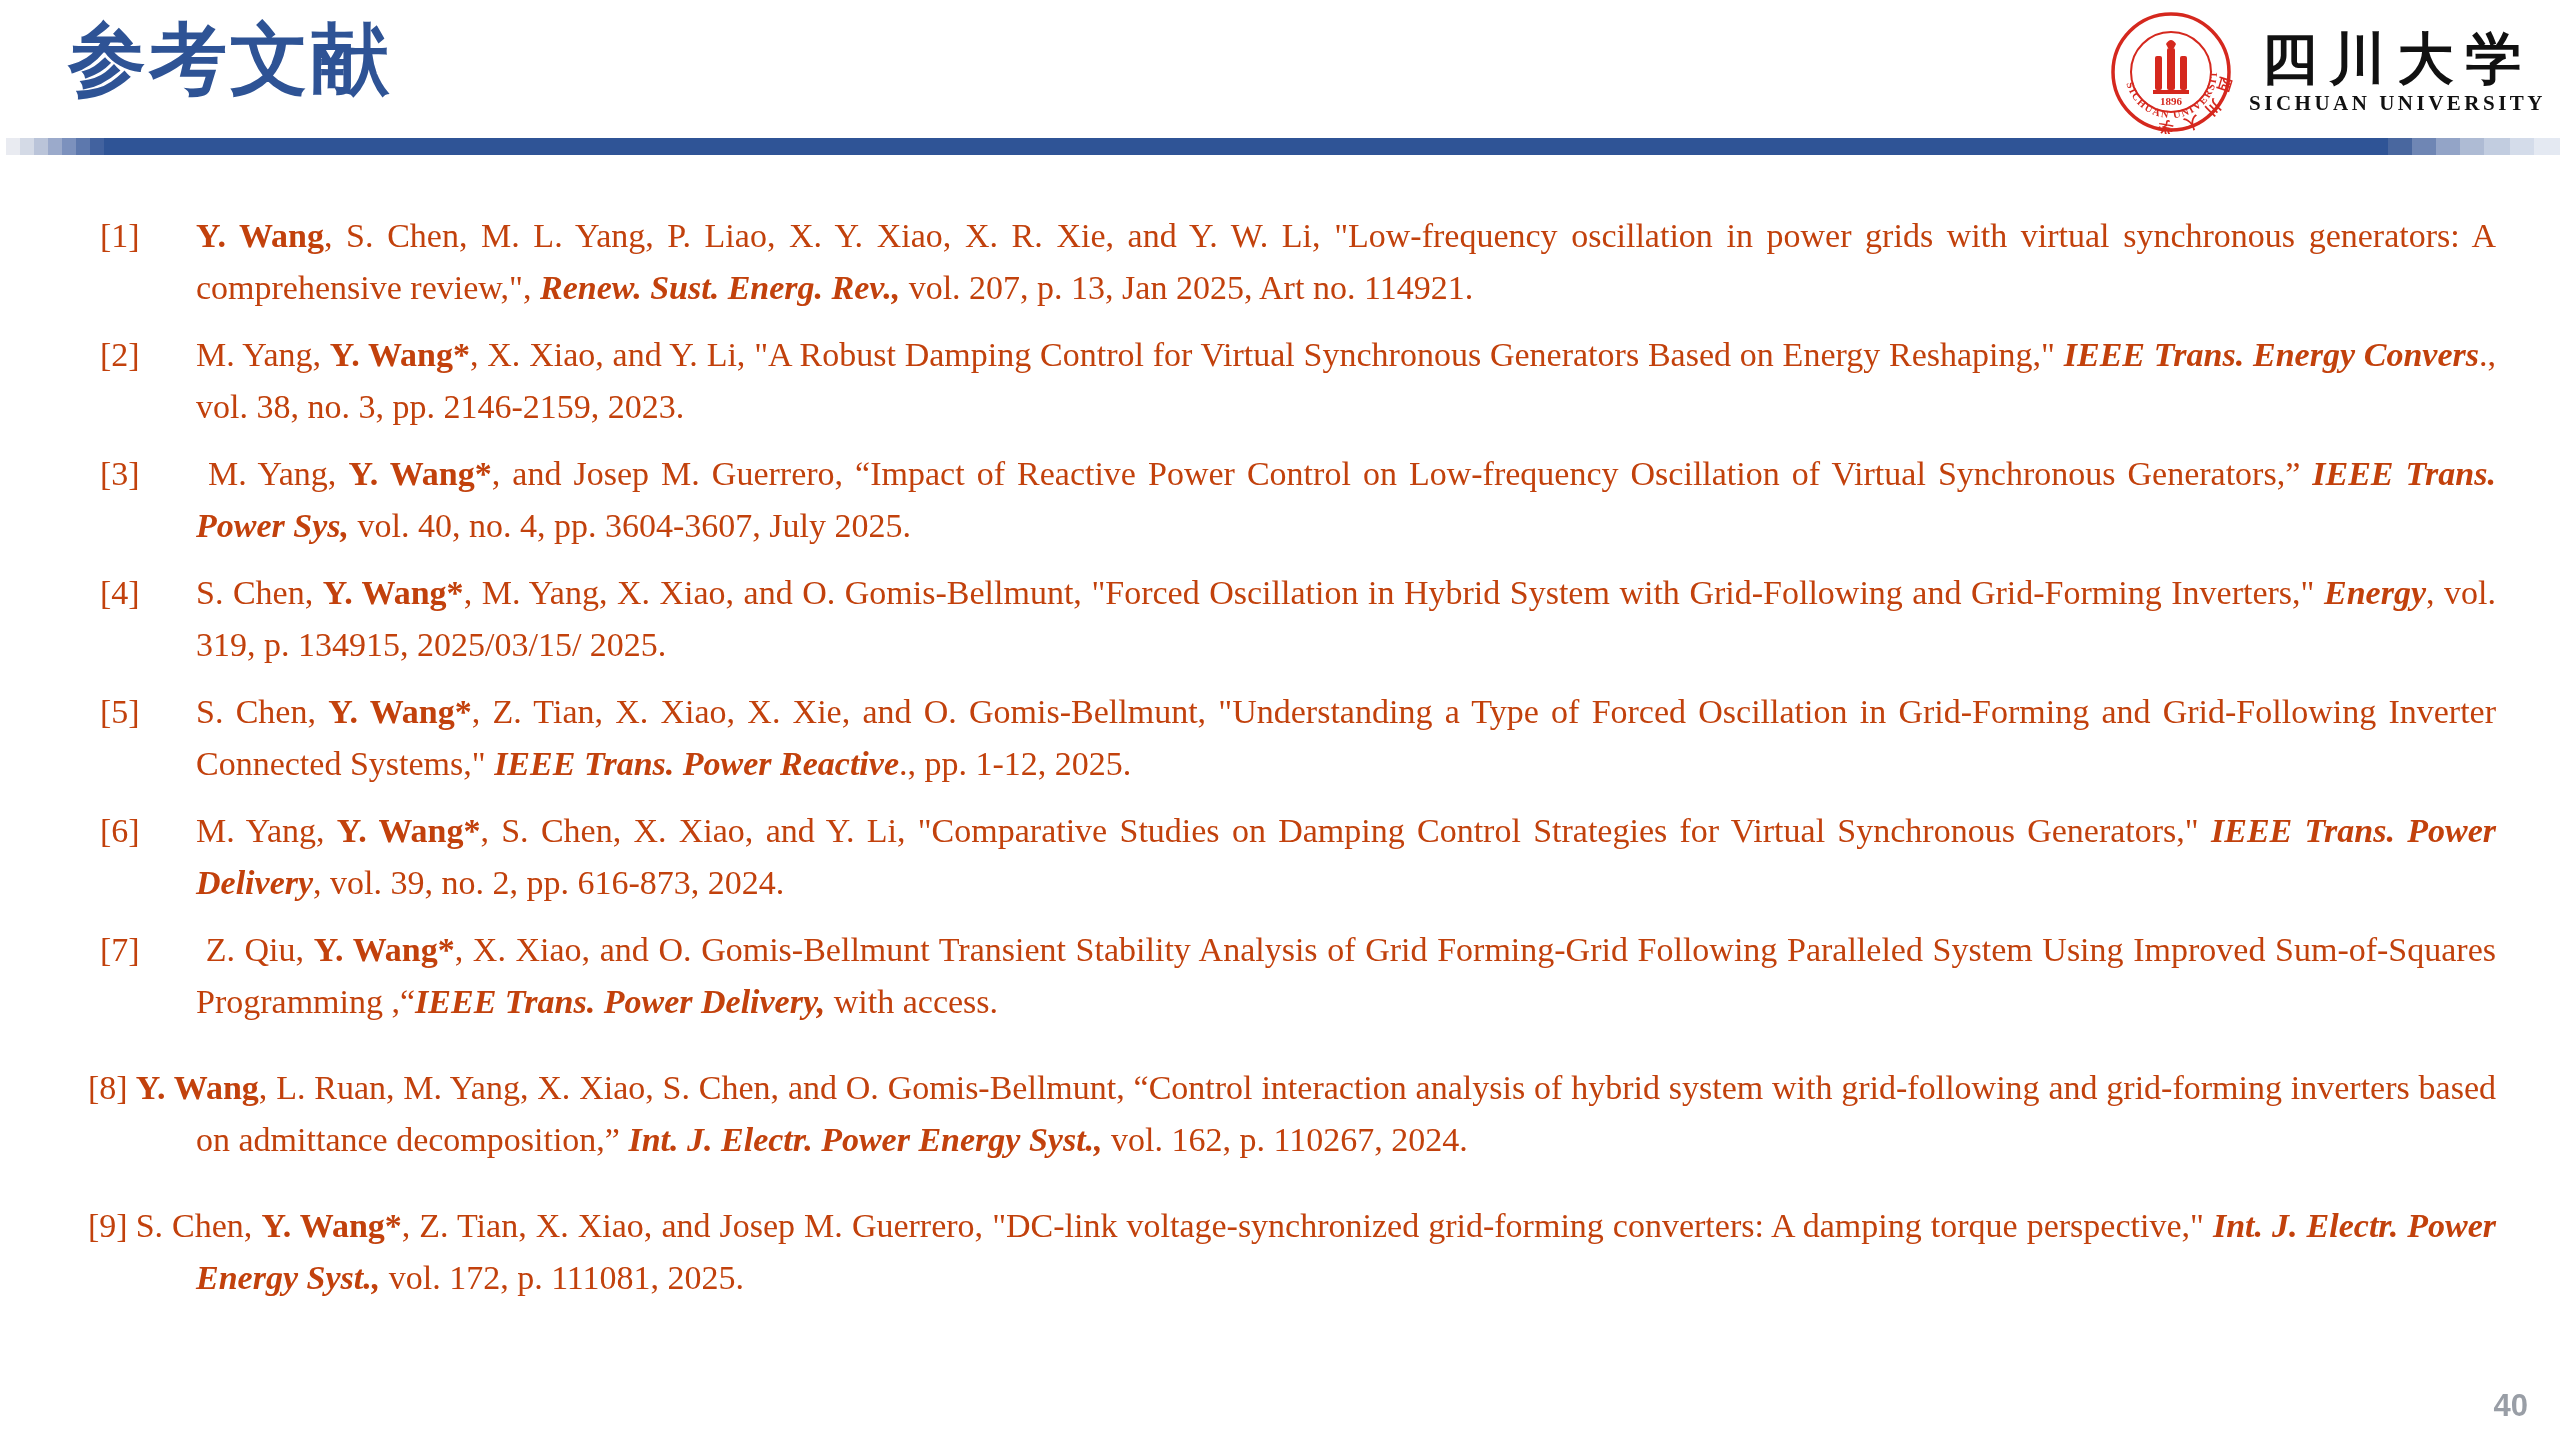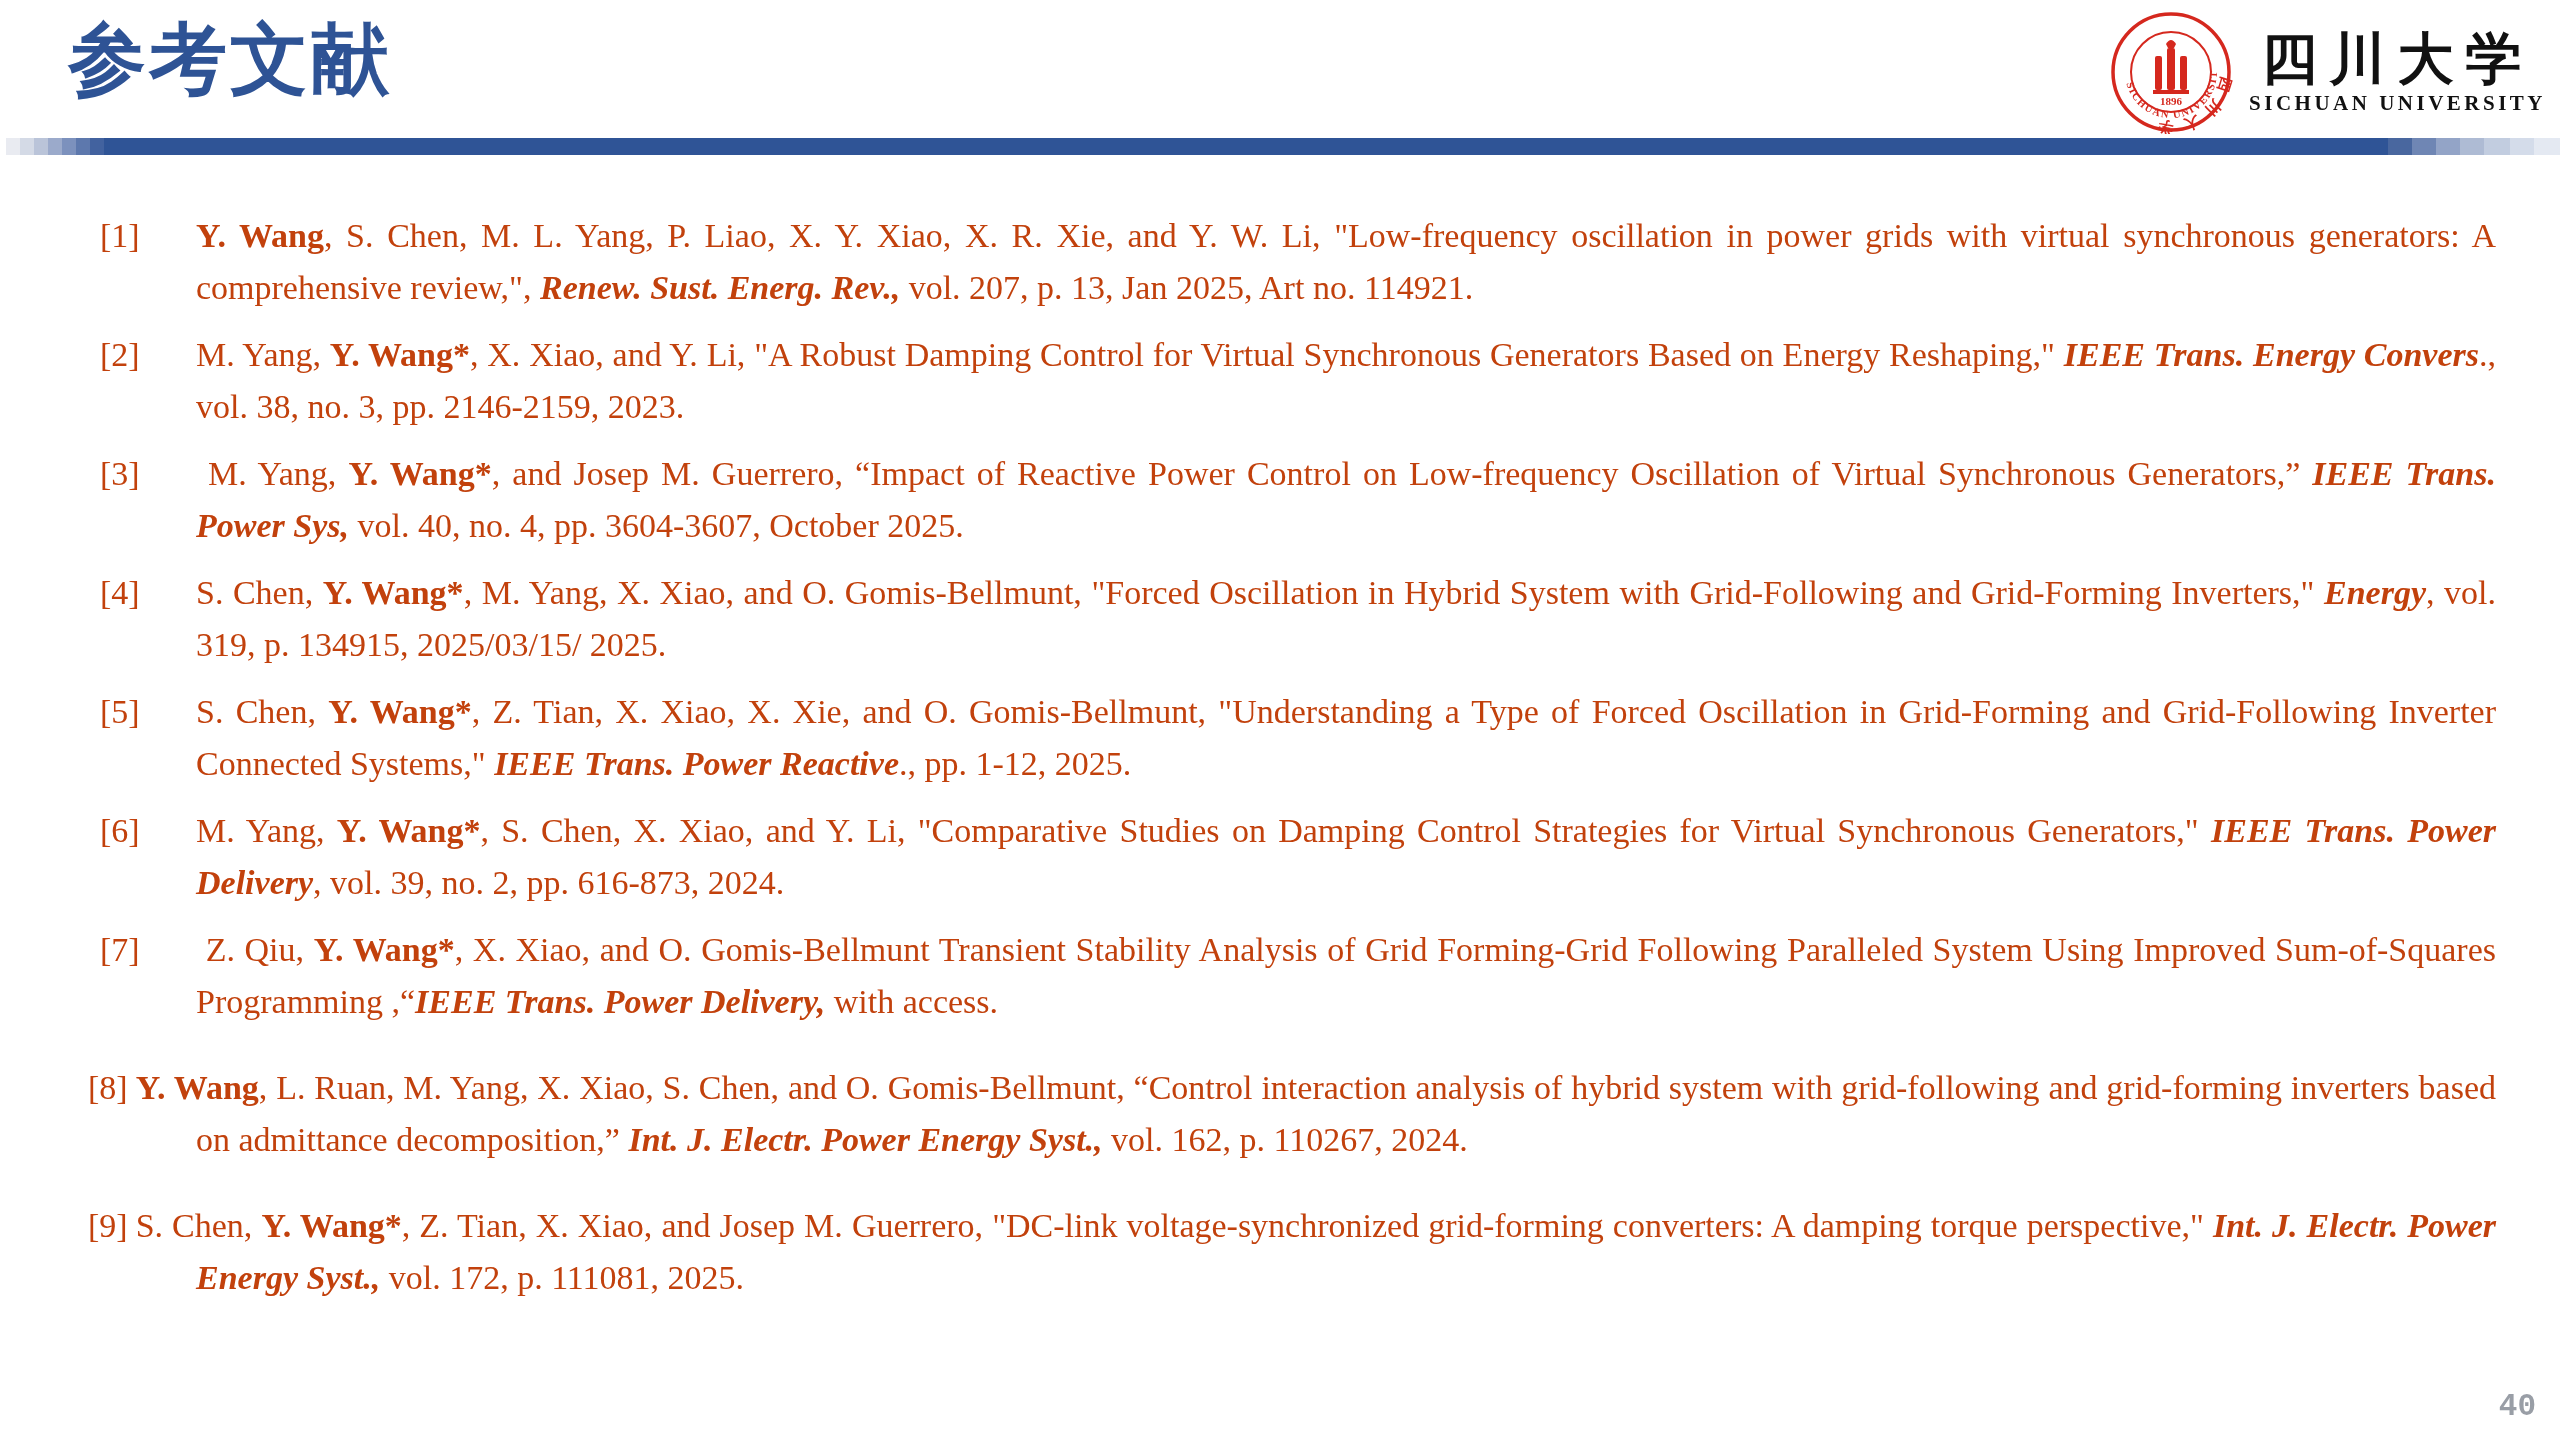--- a/index.html
+++ b/index.html
@@ -80,22 +80,22 @@
     width:96px;
     text-indent:0;
   }
   .ref.tight { text-indent:-108px;margin-top:35px; }
   .ref.tight .num { width:auto; margin-right:8px; }
   .b  { font-weight:bold; }
   .bi { font-weight:bold; font-style:italic; }
 
   
   .page-num {
-    position:absolute; right:24px; bottom:16px;
-    font-family:Liberation Mono, monospace;
+    position:absolute; right:32px; bottom:16px;
+    font-family:Liberation Sans, sans-serif;
     font-weight:bold;
     font-size:31px;
     color:#999EA6;
   }
 </style>
 </head>
 <body>
 
 <div class="slide-title">参考文献</div>
 
@@ -126,21 +126,21 @@
     <div class="logo-cn">四川大学</div>
     <div class="logo-en">SICHUAN UNIVERSITY</div>
   </div>
 </div>
 
 <div class="divider"></div>
 
 <div class="refs">
     <p class="ref"><span class="num">[1]</span><span class="b">Y. Wang</span><span>, S. Chen, M. L. Yang, P. Liao, X. Y. Xiao, X. R. Xie, and Y. W. Li, "Low-frequency oscillation in power grids with virtual synchronous generators: A comprehensive review,", </span><span class="bi">Renew. Sust. Energ. Rev.,</span><span> vol. 207, p. 13, Jan 2025, Art no. 114921.</span></p>
     <p class="ref"><span class="num">[2]</span><span>M. Yang, </span><span class="b">Y. Wang*</span><span>, X. Xiao, and Y. Li, "A Robust Damping Control for Virtual Synchronous Generators Based on Energy Reshaping," </span><span class="bi">IEEE Trans. Energy Convers</span><span>., vol. 38, no. 3, pp. 2146-2159, 2023.</span></p>
-    <p class="ref"><span class="num">[3]</span><span> M. Yang, </span><span class="b">Y. Wang*</span><span>, and Josep M. Guerrero, “Impact of Reactive Power Control on Low-frequency Oscillation of Virtual Synchronous Generators,” </span><span class="bi">IEEE Trans. Power Sys,</span><span> vol. 40, no. 4, pp. 3604-3607, October 2025.</span></p>
+    <p class="ref"><span class="num">[3]</span><span> M. Yang, </span><span class="b">Y. Wang*</span><span>, and Josep M. Guerrero, “Impact of Reactive Power Control on Low-frequency Oscillation of Virtual Synchronous Generators,” </span><span class="bi">IEEE Trans. Power Sys,</span><span> vol. 40, no. 4, pp. 3604-3607, July 2025.</span></p>
     <p class="ref"><span class="num">[4]</span><span>S. Chen, </span><span class="b">Y. Wang*</span><span>, M. Yang, X. Xiao, and O. Gomis-Bellmunt, "Forced Oscillation in Hybrid System with Grid-Following and Grid-Forming Inverters," </span><span class="bi">Energy</span><span>, vol. 319, p. 134915, 2025/03/15/ 2025.</span></p>
     <p class="ref"><span class="num">[5]</span><span>S. Chen, </span><span class="b">Y. Wang*</span><span>, Z. Tian, X. Xiao, X. Xie, and O. Gomis-Bellmunt, "Understanding a Type of Forced Oscillation in Grid-Forming and Grid-Following Inverter Connected Systems," </span><span class="bi">IEEE Trans. Power Reactive</span><span>., pp. 1-12, 2025.</span></p>
     <p class="ref"><span class="num">[6]</span><span>M. Yang, </span><span class="b">Y. Wang*</span><span>, S. Chen, X. Xiao, and Y. Li, "Comparative Studies on Damping Control Strategies for Virtual Synchronous Generators," </span><span class="bi">IEEE Trans. Power Delivery</span><span>, vol. 39, no. 2, pp. 616-873, 2024.</span></p>
     <p class="ref"><span class="num">[7]</span><span> Z. Qiu, </span><span class="b">Y. Wang*</span><span>, X. Xiao, and O. Gomis-Bellmunt Transient Stability Analysis of Grid Forming-Grid Following Paralleled System Using Improved Sum-of-Squares Programming ,“</span><span class="bi">IEEE Trans. Power Delivery,</span><span> with access.</span></p>
     <p class="ref tight"><span class="num">[8]</span><span class="b">Y. Wang</span><span>, L. Ruan, M. Yang, X. Xiao, S. Chen, and O. Gomis-Bellmunt, “Control interaction analysis of hybrid system with grid-following and grid-forming inverters based on admittance decomposition,” </span><span class="bi">Int. J. Electr. Power Energy Syst.,</span><span> vol. 162, p. 110267, 2024.</span></p>
     <p class="ref tight"><span class="num">[9]</span><span>S. Chen, </span><span class="b">Y. Wang*</span><span>, Z. Tian, X. Xiao, and Josep M. Guerrero, "DC-link voltage-synchronized grid-forming converters: A damping torque perspective," </span><span class="bi">Int. J. Electr. Power Energy Syst.,</span><span> vol. 172, p. 111081, 2025.</span></p>
   </div>
 
 <div class="page-num">40</div>
 

